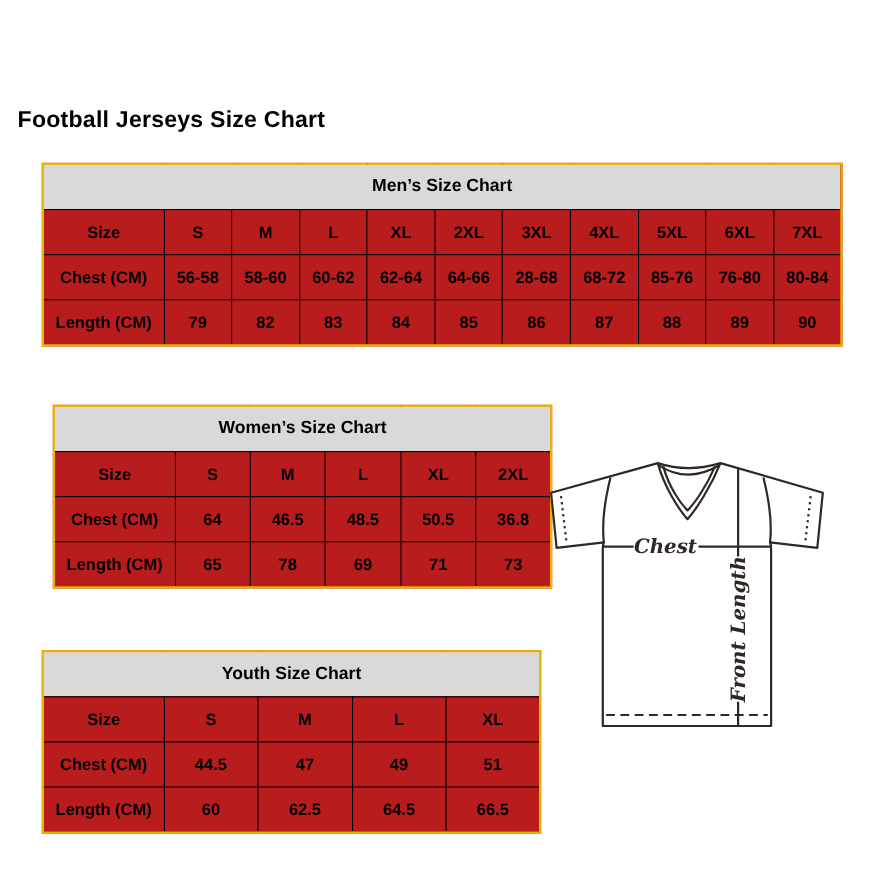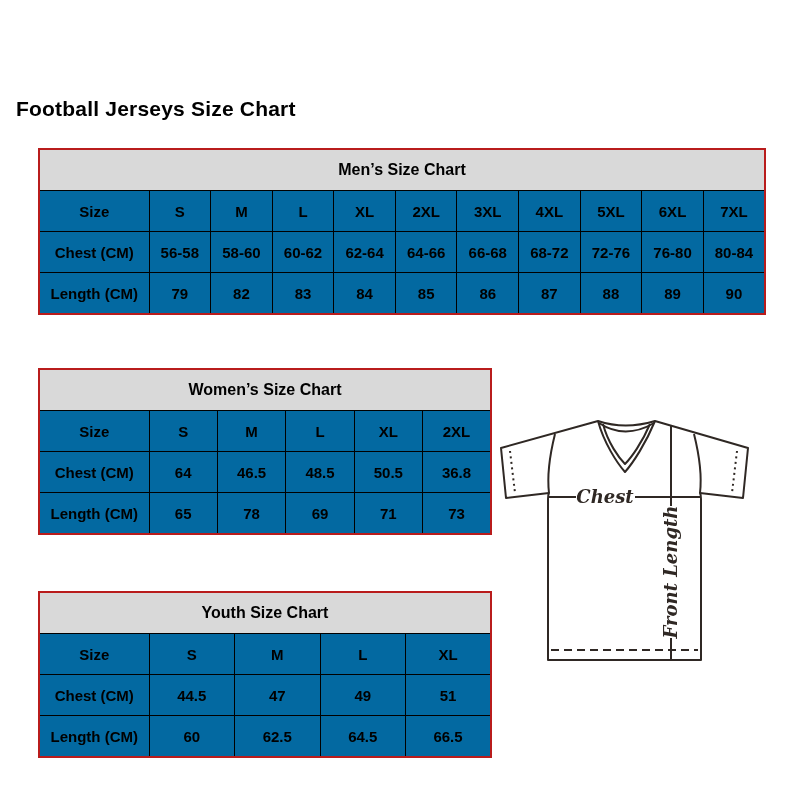--- a/index.html
+++ b/index.html
@@ -23,42 +23,42 @@
     font-size: 21px;
     font-weight: bold;
     letter-spacing: 0.2px;
     margin-left: 16px;
   }
 
   table.size-table {
     position: absolute;
     border-collapse: collapse;
     table-layout: fixed;
-    background: #0369a1;
-    border: 2px solid #b91c1c;
+    background: #b91c1c;
+    border: 2px solid #eab308;
   }
   table.size-table td {
     border: 1.5px solid #000000;
     text-align: center;
     vertical-align: middle;
     font-weight: bold;
     font-size: 15px;
     padding: 0;
     height: 40px;
     overflow: hidden;
     white-space: nowrap;
   }
   table.size-table tr { height: 40px; }
   table.size-table tr.chart-header td {
     background: #d9d9d9;
     font-size: 16px;
   }
 
   .mens-table   { left: 38px; top: 148px; width: 728px; }
-  .womens-table { left: 38px; top: 368px; width: 454px; }
+  .womens-table { left: 48px; top: 368px; width: 454px; }
   .youth-table  { left: 38px; top: 548px; width: 454px; margin-top: 43px; }
   col.label-col { width: 110px; }
 
   .jersey-wrap {
     position: absolute;
     left: 491px;
     top: 414px;
     width: 265px;
     height: 250px;
   }
@@ -100,23 +100,23 @@
         <td>6XL</td>
         <td>7XL</td>
       </tr>
       <tr>
         <td>Chest (CM)</td>
         <td>56-58</td>
         <td>58-60</td>
         <td>60-62</td>
         <td>62-64</td>
         <td>64-66</td>
-        <td>66-68</td>
+        <td>28-68</td>
         <td>68-72</td>
-        <td>72-76</td>
+        <td>85-76</td>
         <td>76-80</td>
         <td>80-84</td>
       </tr>
       <tr>
         <td>Length (CM)</td>
         <td>79</td>
         <td>82</td>
         <td>83</td>
         <td>84</td>
         <td>85</td>

